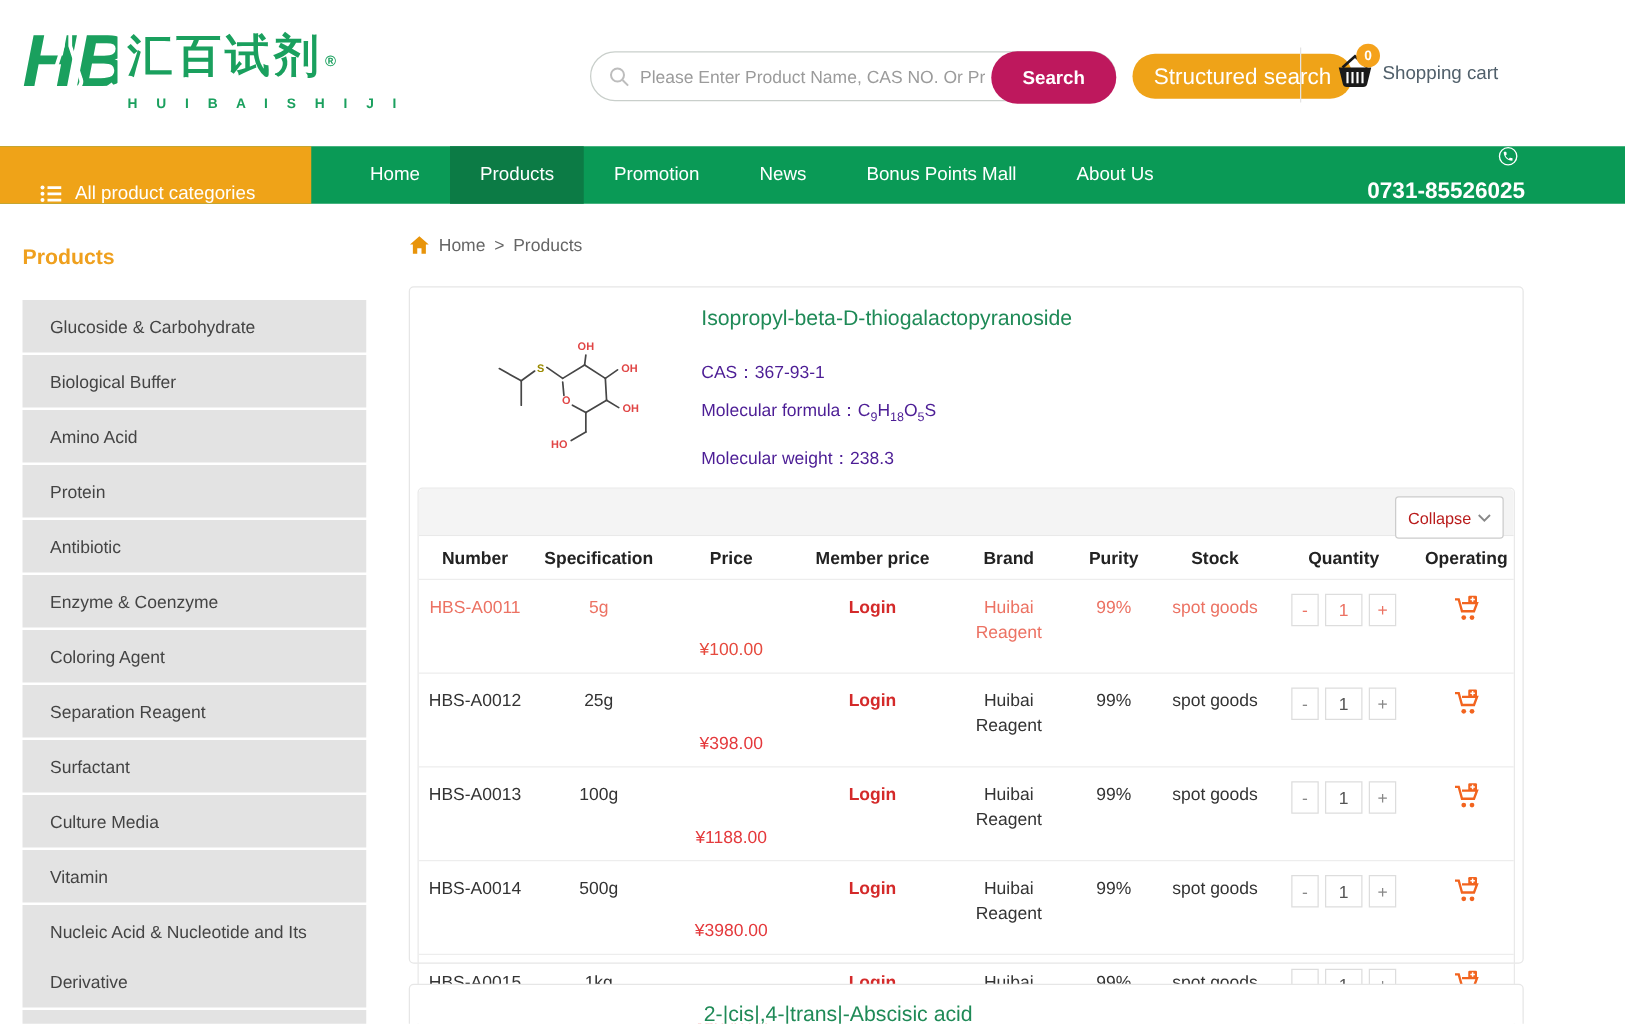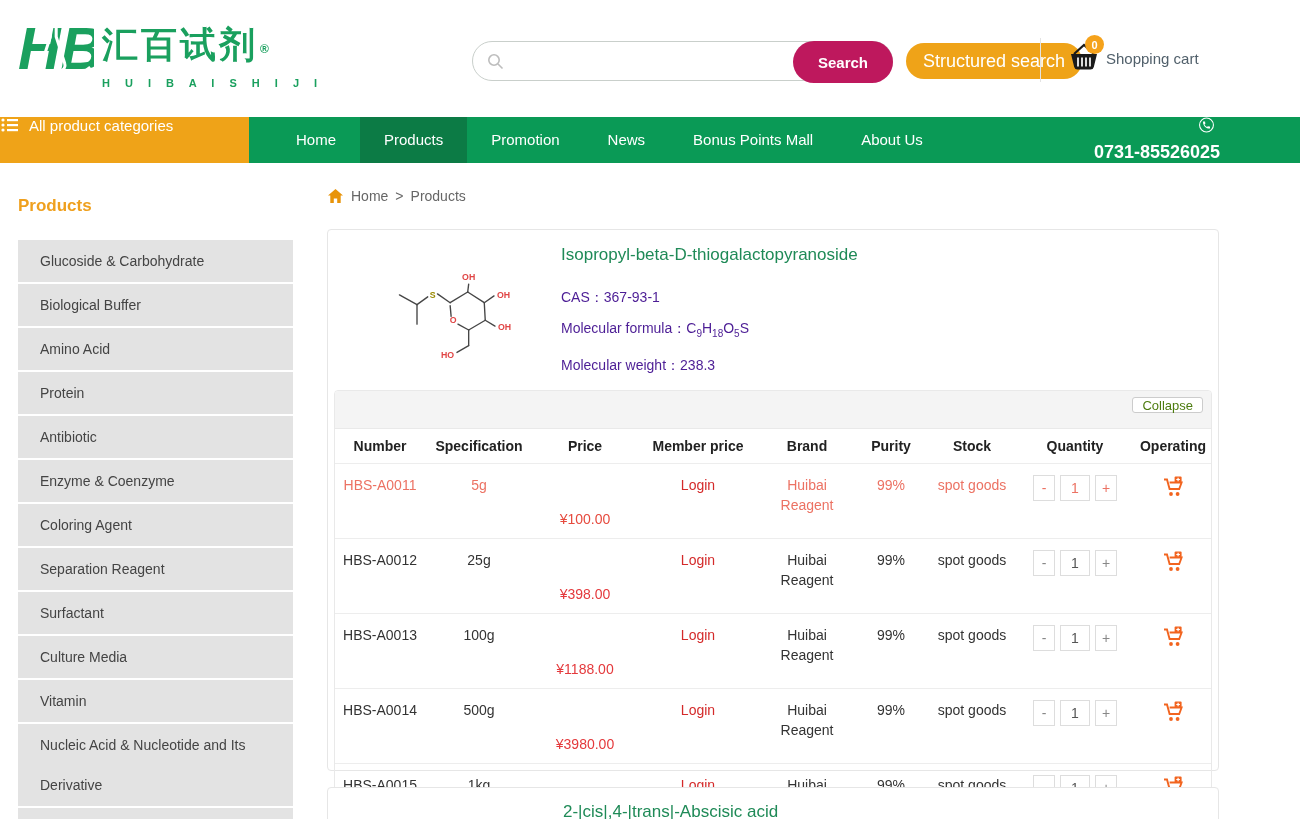--- a/index.html
+++ b/index.html
@@ -22,21 +22,21 @@
   .searchbox input::placeholder { color:#9b9b9b; }
   .btn-search { position:absolute; right:-1px; top:-1px; height:42px; width:100px; border:none; border-radius:21px; background:#be185d; color:#fff; font-size:15px; font-weight:bold; cursor:pointer; font-family:inherit; }
   .btn-structured { margin-left:13px; height:36px; padding:0 17px; border:none; border-radius:18px; background:#efa318; color:#fff; font-size:18px; cursor:pointer; font-family:inherit; }
   .hdr-divider { position:absolute; left:1040px; top:38px; width:1px; height:44px; background:#e3e3e3; }
   .cartarea { position:absolute; left:1068px; top:42px; display:flex; align-items:flex-start; cursor:pointer; }
   .basketwrap { position:relative; width:34px; height:32px; }
   .cart-badge { position:absolute; left:17px; top:-7px; min-width:19px; height:19px; border-radius:50%; background:#f5a21b; color:#fff; font-size:11px; font-weight:bold; display:flex; align-items:center; justify-content:center; }
   .cart-label { font-size:15px; color:#51606b; margin-left:4px; margin-top:8px; }
   
   .navbar { position:absolute; left:0; top:117px; width:1300px; height:46px; background:#0a9a56; display:flex; align-items:stretch; }
-  .cat-btn { width:249px; background:#efa318; color:#fff; display:flex; align-items:flex-start; padding-left:1px; gap:10px; font-size:15px; cursor:pointer; }
+  .cat-btn { width:249px; background:#efa318; color:#fff; display:flex; align-items:flex-end; padding-left:32px; gap:10px; font-size:15px; cursor:pointer; }
   .nav-items { display:flex; margin-left:23px; }
   .nav-item { color:#fff; font-size:15px; line-height:46px; padding:0 24px; cursor:pointer; white-space:nowrap; }
   .nav-item.active { background:#0c7b45; }
   .nav-phone { margin-left:auto; margin-right:80px; display:flex; align-items:flex-end; gap:9px; color:#fff; font-size:18px; font-weight:bold;flex-direction:column; }
   
   .sidebar { position:absolute; left:18px; top:196px; width:275px; }
   .side-title { color:#efa01e; font-size:17px; font-weight:bold; margin:0 0 24px 0; }
   .side-item { background:#e3e3e3; color:#444; font-size:14px; line-height:40px; padding:1px 12px 1px 22px; margin-bottom:2px; cursor:pointer; }
   
   .main { position:absolute; left:327px; top:188px; width:892px; }
@@ -44,25 +44,25 @@
   .breadcrumb a { color:#666; text-decoration:none; cursor:pointer; }
   .card { position:relative; margin-top:25px; width:892px; height:542px; border:1px solid #e6e6e6; border-radius:4px; background:#fff; }
   .structure { position:absolute; left:50px; top:14px; width:156px; height:132px; }
   .pinfo { position:absolute; left:233px; top:15px; }
   .ptitle { font-size:17px; font-weight:400; color:#1f8a57; cursor:pointer; }
   .pline { font-size:14px; color:#4c1d95; margin-top:11px; line-height:20px; }
   .pline sub { font-size:10px; }
   
   .tablewrap { position:absolute; left:6px; right:6px; top:160px; border:1px solid #e9e9e9; border-radius:4px; }
   .tabletop { position:relative; height:38px; background:#f4f4f4; border-bottom:1px solid #e9e9e9; border-radius:4px 4px 0 0; }
-  .collapse-btn { position:absolute; right:8px; top:6px; height:16px; padding:0 9px; background:#fff; border:1px solid #ccc; border-radius:3px; color:#4d7c0f; font-size:13px; display:flex; align-items:center; gap:5px; cursor:pointer; font-family:inherit;flex-direction:column; }
+  .collapse-btn { position:absolute; right:8px; top:6px; height:34px; padding:0 9px; background:#fff; border:1px solid #ccc; border-radius:3px; color:#b91c1c; font-size:13px; display:flex; align-items:center; gap:5px; cursor:pointer; font-family:inherit; }
   .thead { display:grid; grid-template-columns:90px 108px 104px 122px 96px 72px 90px 116px 80px; height:34px; align-items:center; text-align:center; font-size:14px; font-weight:bold; color:#222; }
   .trow { display:grid; grid-template-columns:90px 108px 104px 122px 96px 72px 90px 116px 80px; border-top:1px solid #ededed; padding:11px 0 9px 0; min-height:57px; text-align:center; font-size:14px; color:#333; align-items:start; line-height:20px; }
   .trow .price { color:#e4393c;margin-top:34px; }
-  .trow .login { color:#d42a2a; font-weight:normal; text-decoration:none; cursor:pointer; }
+  .trow .login { color:#d42a2a; font-weight:bold; text-decoration:none; cursor:pointer; }
   .trow.highlight .c { color:#ec7263; }
   .trow.highlight .price { color:#e64a3e; }
   .trow.highlight .stepper button, .trow.highlight .stepper input { color:#ec7263; }
   .stepper { display:inline-flex; gap:5px; justify-content:center; }
   .stepper button { width:22px; height:26px; border:1px solid #ddd; background:#fff; color:#888; font-size:14px; cursor:pointer; font-family:inherit; }
   .stepper input { width:30px; height:26px; border:1px solid #ddd; text-align:center; font-size:14px; color:#555; outline:none; }
   .opcell { display:flex; justify-content:center; }
   .cart-btn { background:none; border:none; cursor:pointer; padding:0; margin-top:1px; }
   
   .card2 { position:relative; margin-top:16px; width:892px; height:80px; border:1px solid #e6e6e6; border-radius:4px; background:#fff; padding:14px 0 0 235px; }
@@ -84,20 +84,21 @@
   </div>
 
   <div class="searchwrap">
     <div class="searchbox">
       <span class="mag">
         <svg width="17" height="17" viewBox="0 0 17 17">
             <circle cx="7" cy="7" r="5.2" fill="none" stroke="#bdbdbd" stroke-width="1.6"></circle>
             <line x1="11" y1="11" x2="15.5" y2="15.5" stroke="#bdbdbd" stroke-width="1.6"></line>
           </svg>
       </span>
+      <input type="text" placeholder="Please Enter Product Name, CAS NO. Or Pr" style="">
       <button class="btn-search">Search</button>
     </div>
     <button class="btn-structured">Structured search</button>
   </div>
 
   <div class="hdr-divider"></div>
 
   <div class="cartarea">
     <span class="basketwrap">
       <svg width="32" height="30" viewBox="0 0 32 30">

